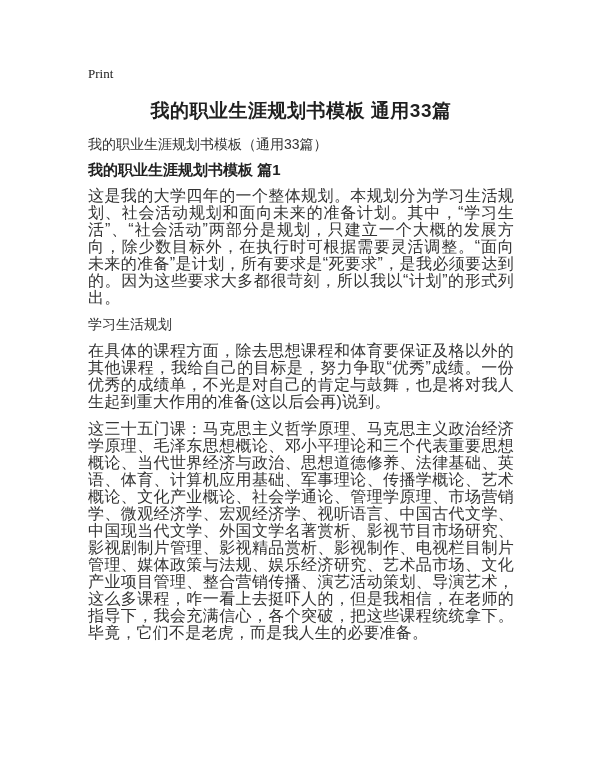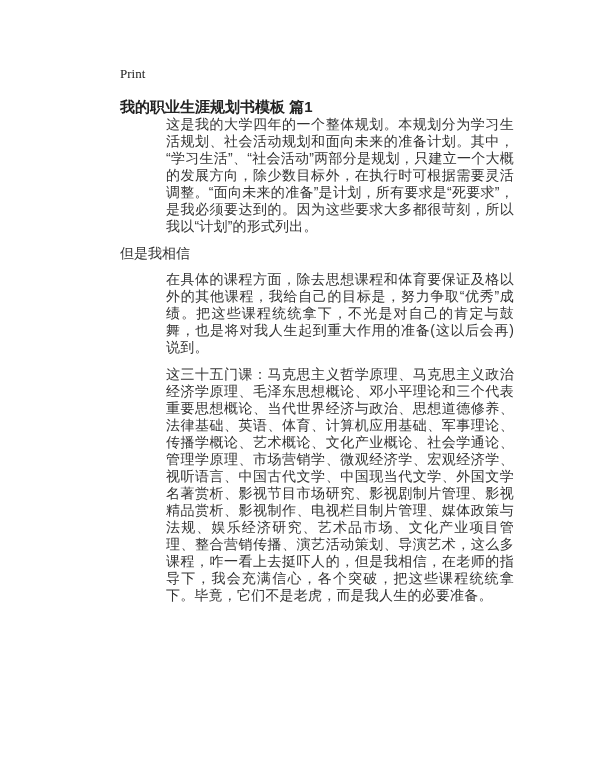--- a/index.html
+++ b/index.html
@@ -10,21 +10,21 @@
   body {
     height: 776px;
     font-family: "Liberation Sans", sans-serif;
     color: #333333;
     overflow: hidden;
   }
   .page {
     width: 600px;
     height: 628px;
     background: #ffffff;
-    padding: 64px 86px 0 120px;
+    padding: 64px 86px 0 88px;
   }
   .print-label {
     display: inline-block;
     font-family: "Liberation Serif", serif;
     font-size: 13px;
     line-height: 15px;
     color: #222222;
     margin-bottom: 17px;
     cursor: pointer;
   }
@@ -41,55 +41,56 @@
     font-size: 14px;
     line-height: 17px;
     margin-bottom: 8px;
     color: #333333;
   }
   .part-heading {
     font-size: 15px;
     line-height: 18px;
     font-weight: bold;
     color: #222222;
-    margin-bottom: 0;
+    margin-bottom: 8px;
   }
   .section-heading {
     font-size: 14px;
     line-height: 17px;
     font-weight: normal;
     color: #333333;
     margin-bottom: 9px;
   }
   .body-para {
-    font-size: 14px;
+    font-size: 16px;
     line-height: 17px;
     color: #333333;
     margin-bottom: 10px;
     text-align: justify;
     letter-spacing: 0.2px;
-    margin-left: 46px;
   }
 </style>
 </head>
 <body>
 
 <div class="page">
 
   <span class="print-label">Print</span>
 
+  <h1 class="doc-title">我的职业生涯规划书模板 通用33篇</h1>
 
+  <div class="doc-subtitle">我的职业生涯规划书模板（通用33篇）</div>
 
   <h2 class="part-heading">我的职业生涯规划书模板 篇1</h2>
 
 
   <p class="body-para">这是我的大学四年的一个整体规划。本规划分为学习生活规划、社会活动规划和面向未来的准备计划。其中，“学习生活”、“社会活动”两部分是规划，只建立一个大概的发展方向，除少数目标外，在执行时可根据需要灵活调整。“面向未来的准备”是计划，所有要求是“死要求”，是我必须要达到的。因为这些要求大多都很苛刻，所以我以“计划”的形式列出。</p>
 
 
-  <div class="section-heading">但是我相信</div>
+  <div class="section-heading">学习生活规划</div>
 
 
 
-  <p class="body-para">在具体的课程方面，除去思想课程和体育要保证及格以外的其他课程，我给自己的目标是，努力争取“优秀”成绩。把这些课程统统拿下，不光是对自己的肯定与鼓舞，也是将对我人生起到重大作用的准备(这以后会再)说到。</p>
+  <p class="body-para">在具体的课程方面，除去思想课程和体育要保证及格以外的其他课程，我给自己的目标是，努力争取“优秀”成绩。一份优秀的成绩单，不光是对自己的肯定与鼓舞，也是将对我人生起到重大作用的准备(这以后会再)说到。</p>
 
   <p class="body-para">这三十五门课：马克思主义哲学原理、马克思主义政治经济学原理、毛泽东思想概论、邓小平理论和三个代表重要思想概论、当代世界经济与政治、思想道德修养、法律基础、英语、体育、计算机应用基础、军事理论、传播学概论、艺术概论、文化产业概论、社会学通论、管理学原理、市场营销学、微观经济学、宏观经济学、视听语言、中国古代文学、中国现当代文学、外国文学名著赏析、影视节目市场研究、影视剧制片管理、影视精品赏析、影视制作、电视栏目制片管理、媒体政策与法规、娱乐经济研究、艺术品市场、文化产业项目管理、整合营销传播、演艺活动策划、导演艺术，这么多课程，咋一看上去挺吓人的，但是我相信，在老师的指导下，我会充满信心，各个突破，把这些课程统统拿下。毕竟，它们不是老虎，而是我人生的必要准备。</p>
 
 </div>
 
 </body></html>

